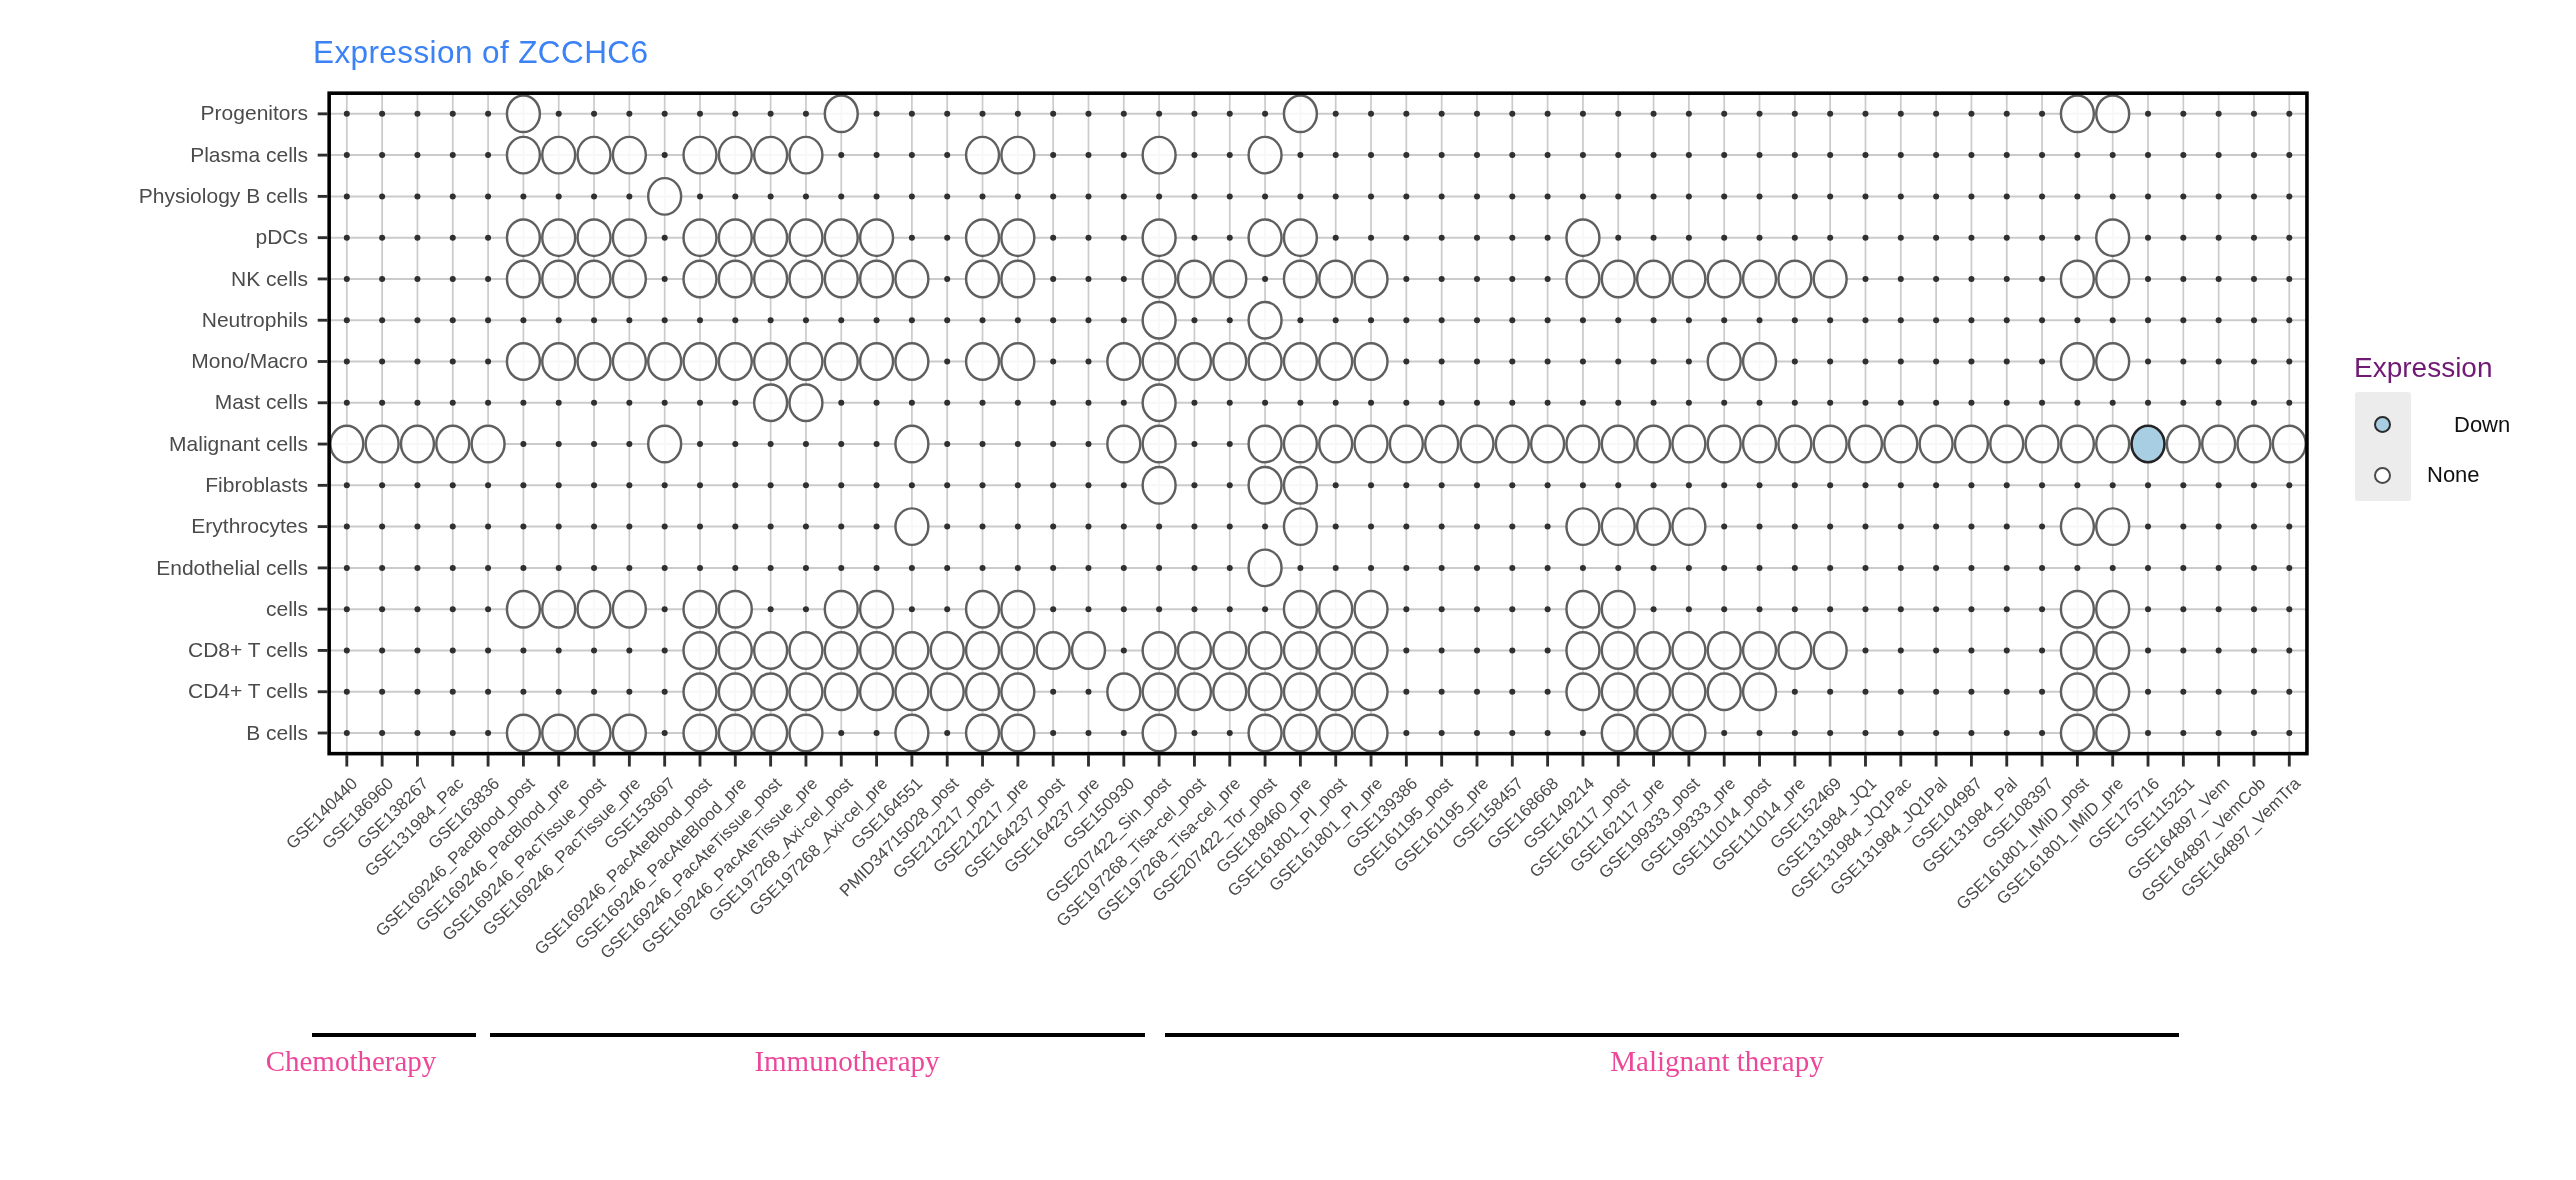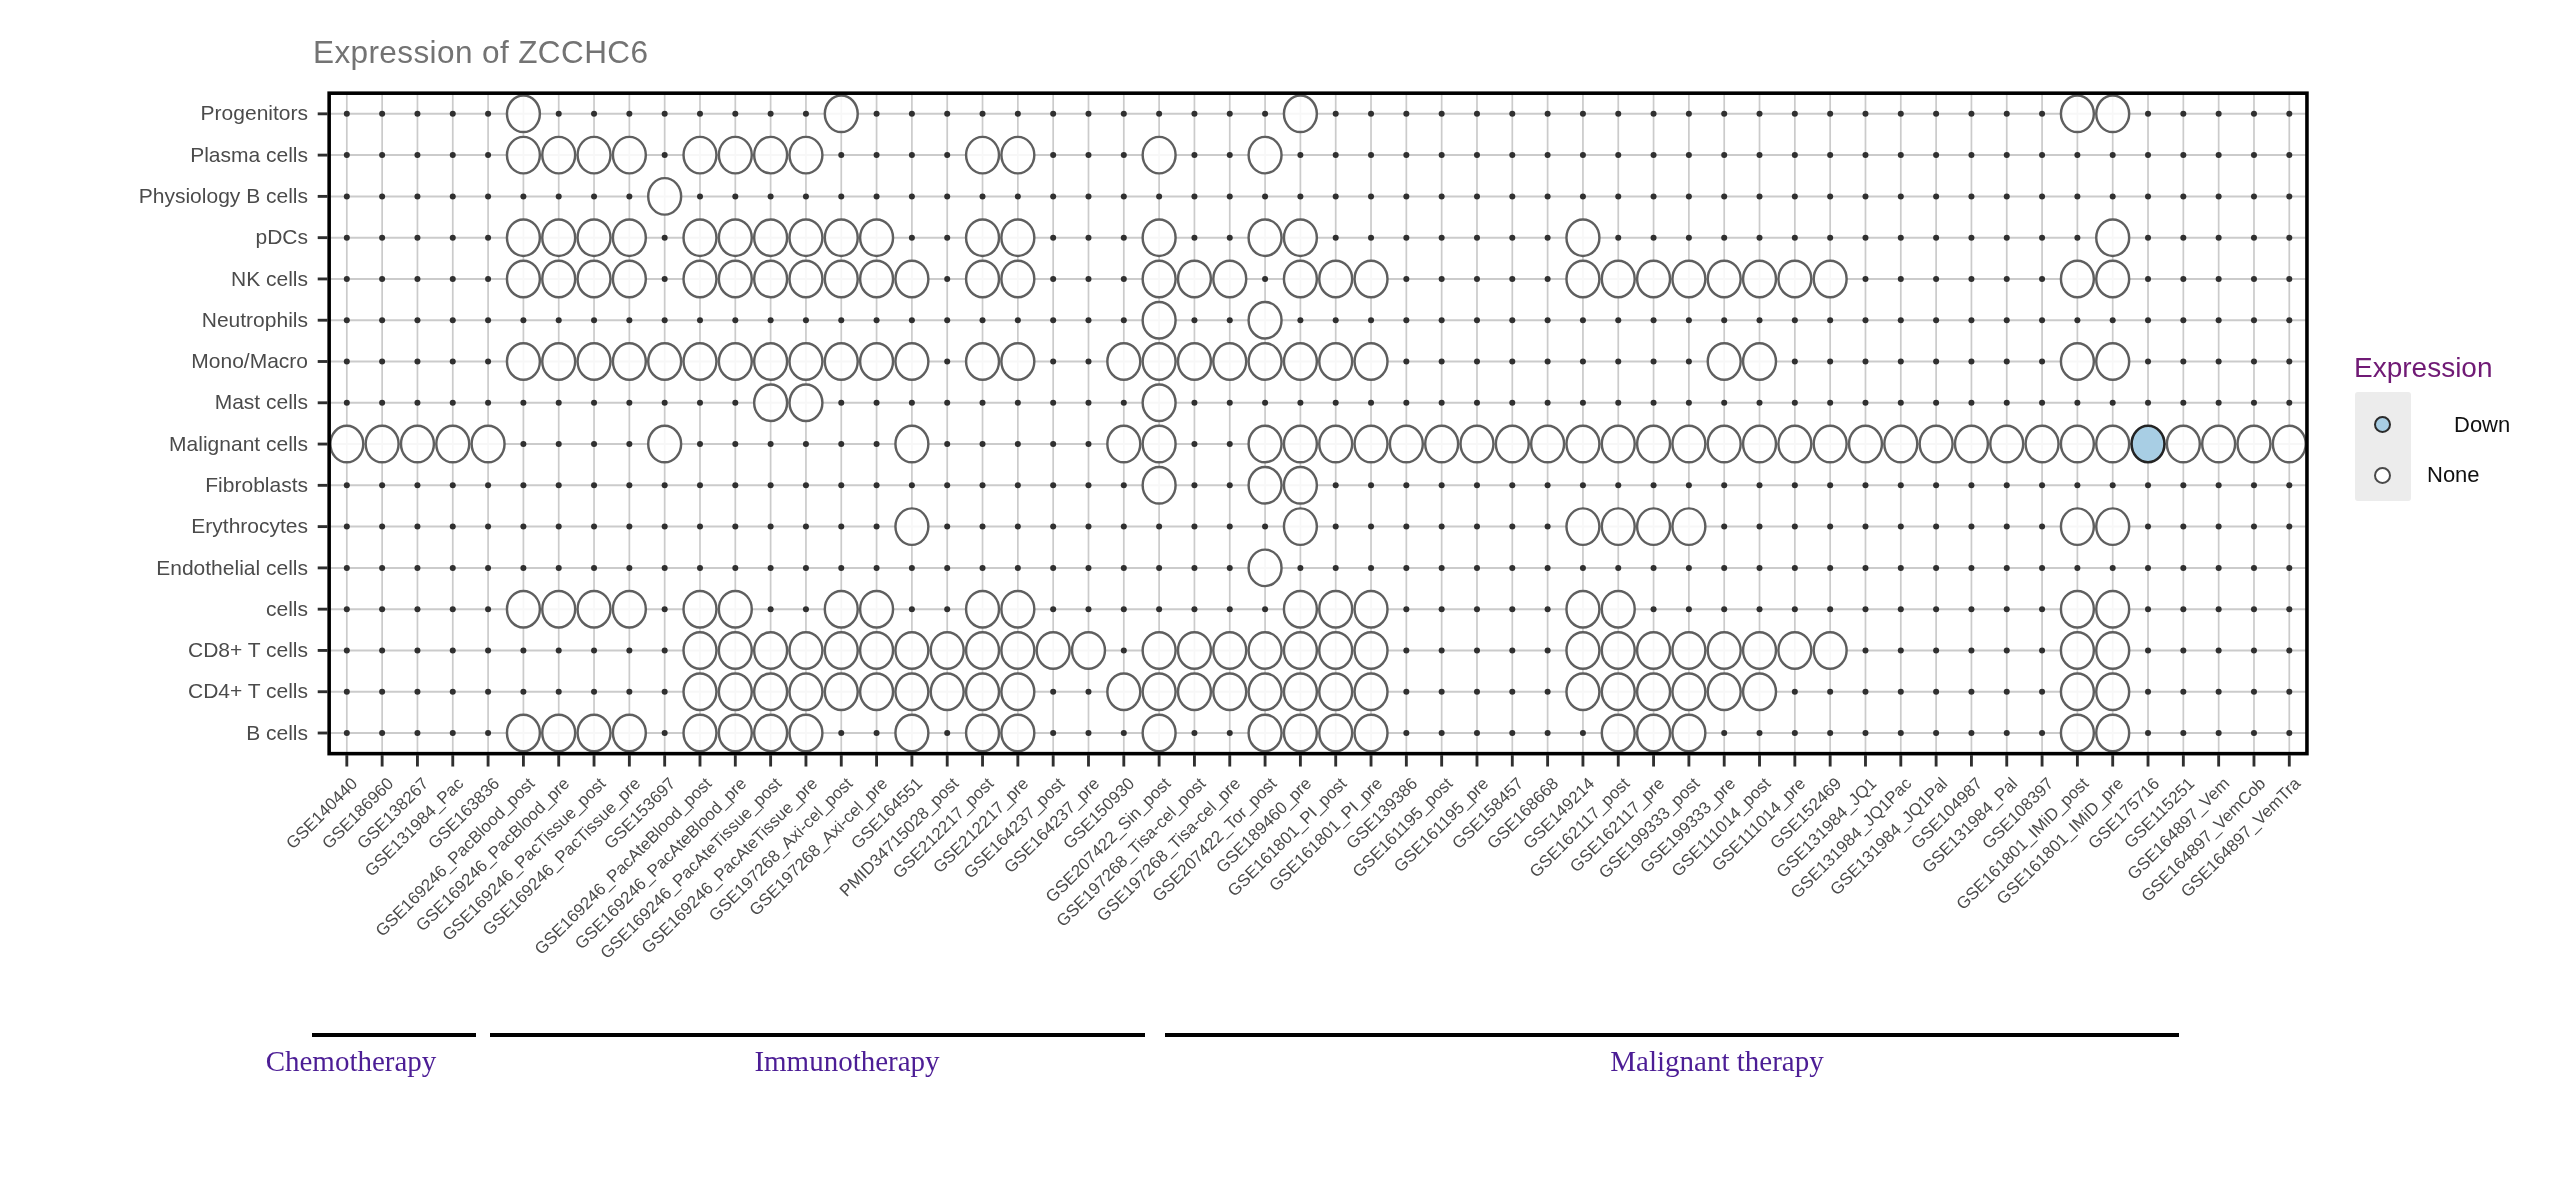--- a/index.html
+++ b/index.html
@@ -1,35 +1,35 @@
 <!DOCTYPE html>
 <html style="font-size:11.4px"><head>
 <meta charset="utf-8">
 <style>
   html,body{margin:0;padding:0;background:#ffffff;}
   .page{position:relative;width:2576px;height:1181px;background:#ffffff;overflow:hidden;
         font-family:"Liberation Sans",sans-serif;}
-  .chart-title{position:absolute;left:313px;top:34px;font-size:31.5px;color:#737373;letter-spacing:0.4px;}
+  .chart-title{position:absolute;left:313px;top:34px;font-size:31.5px;color:#3b82f6;letter-spacing:0.4px;}
   #plot-svg{position:absolute;left:0;top:0;}
   .row-label{position:absolute;left:0;width:308px;text-align:right;font-size:21px;color:#4b4b4b;
              white-space:nowrap;}
   .col-label{position:absolute;white-space:nowrap;font-size:17px;color:#4b4b4b;
              transform:translateX(-100%) rotate(-45deg);transform-origin:100% 50%;}
   .legend-title{position:absolute;left:2354px;top:352px;font-size:28px;color:#701a75;}
   .legend-keybox{position:absolute;left:2355px;top:392px;width:56px;height:109px;background:#ececec;
                  border-radius:2.9px;}
   .legend-dot{position:absolute;width:17px;height:17px;border-radius:50%;box-sizing:border-box;}
   .legend-dot.down{left:2374px;top:416px;background:#a8cee4;border:2.1px solid #2b2b2b;}
   .legend-dot.none{left:2374px;top:467px;background:#ffffff;border:2.1px solid #4a4a4a;}
   .legend-label{position:absolute;left:2427px;font-size:22px;color:#111;}
   .legend-label.down{top:412px;margin-left:27px;}
   .legend-label.none{top:462px;}
   .group-line{position:absolute;height:4.3px;background:#000;top:1033px;}
   .group-label{position:absolute;top:1045px;transform:translateX(-50%);
-               font-family:"Liberation Serif",serif;font-size:29px;color:#4c1d95;white-space:nowrap;}
+               font-family:"Liberation Serif",serif;font-size:29px;color:#ec4899;white-space:nowrap;}
 </style>
 </head>
 <body>
 
 <div class="page">
   <div class="chart-title">Expression of ZCCHC6</div>
 
   <svg id="plot-svg" width="2576" height="1181" viewBox="0 0 3600 1650">
       <line x1="484.67857142857144" y1="130" x2="484.67857142857144" y2="1053" stroke="#cbcbcb" stroke-width="2.4"></line>
       <line x1="534.0357142857143" y1="130" x2="534.0357142857143" y2="1053" stroke="#cbcbcb" stroke-width="2.4"></line>

